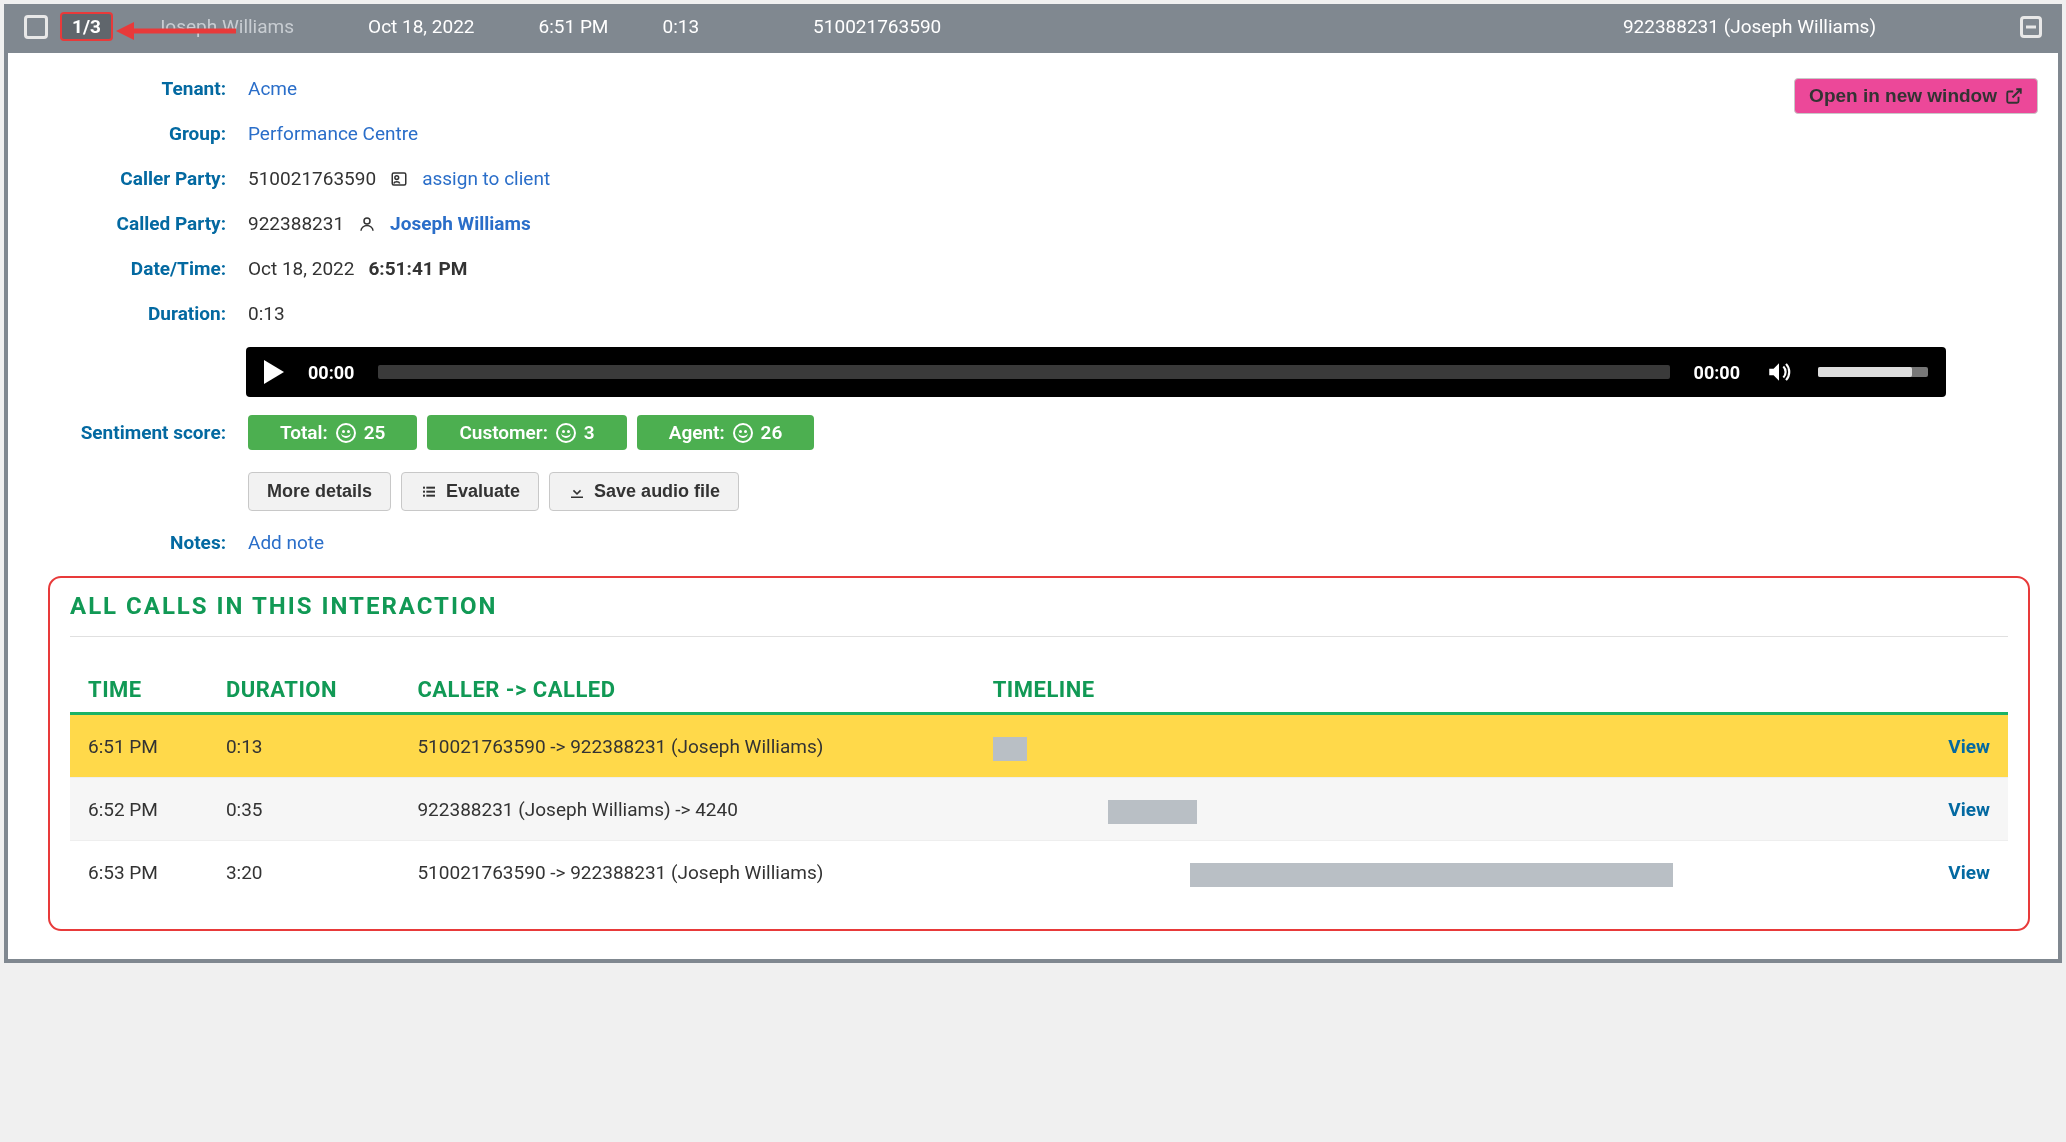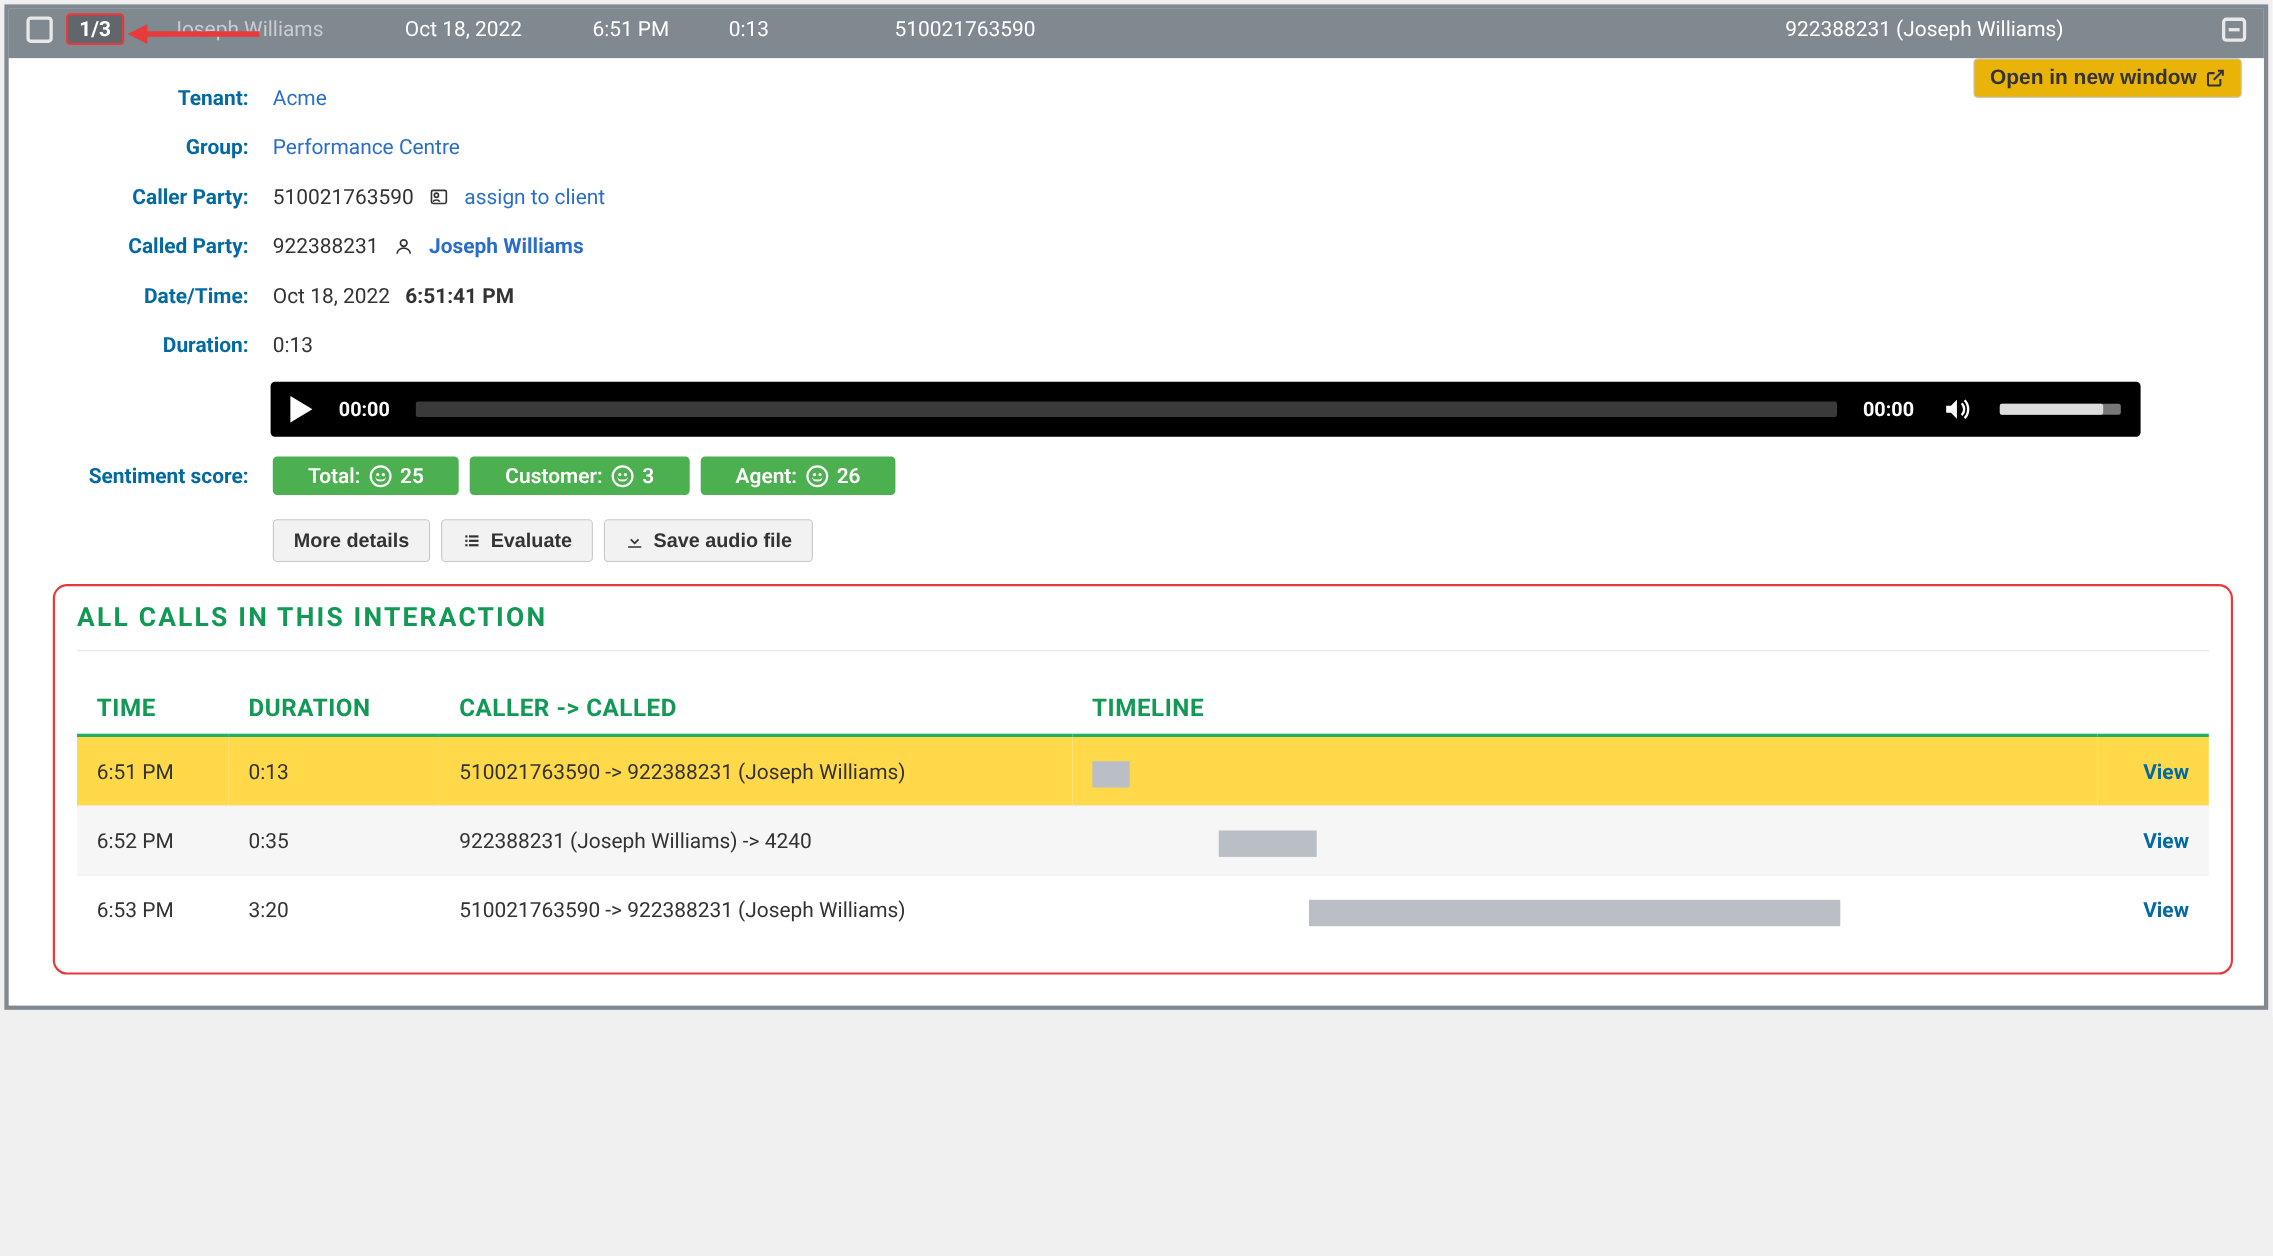--- a/index.html
+++ b/index.html
@@ -70,22 +70,22 @@
     border-top: 3px solid #e8e8e8;
     transform: translateY(-50%);
   }
   .panel {
     background: #fff;
     padding: 24px 28px 28px 40px;
     position: relative;
   }
   .open-new-window {
     position: absolute;
-    right: 20px; top: 0;
-    background: #eab308;
+    right: 20px; top: 25px;
+    background: #ec4899;
     border: 1px solid #c8c8c8;
     border-radius: 4px;
     padding: 6px 14px;
     font-weight: 700;
     font-size: 19px;
     color: #333;
     cursor: pointer;
     display: inline-flex;
     align-items: center;
     gap: 8px;
@@ -372,20 +372,26 @@
         <span>Evaluate</span>
       </button>
       <button class="btn-grey">
         <svg width="18" height="18" viewBox="0 0 24 24" fill="#333">
             <path d="M12 3v10l4-4 1.5 1.5L12 16 6.5 10.5 8 9l4 4V3h0zM4 18h16v2H4z"></path>
           </svg>
         <span>Save audio file</span>
       </button>
     </div>
 
+    <div class="detail-row">
+      <div class="detail-label">Notes:</div>
+      <div class="detail-value">
+          <span class="link">Add note</span>
+        </div>
+    </div>
 
     <div class="interaction-box">
       <div class="section-title">ALL CALLS IN THIS INTERACTION</div>
       <table class="calls">
         <thead>
           <tr>
             <th>TIME</th>
             <th>DURATION</th>
             <th>CALLER -&gt; CALLED</th>
             <th>TIMELINE</th>

